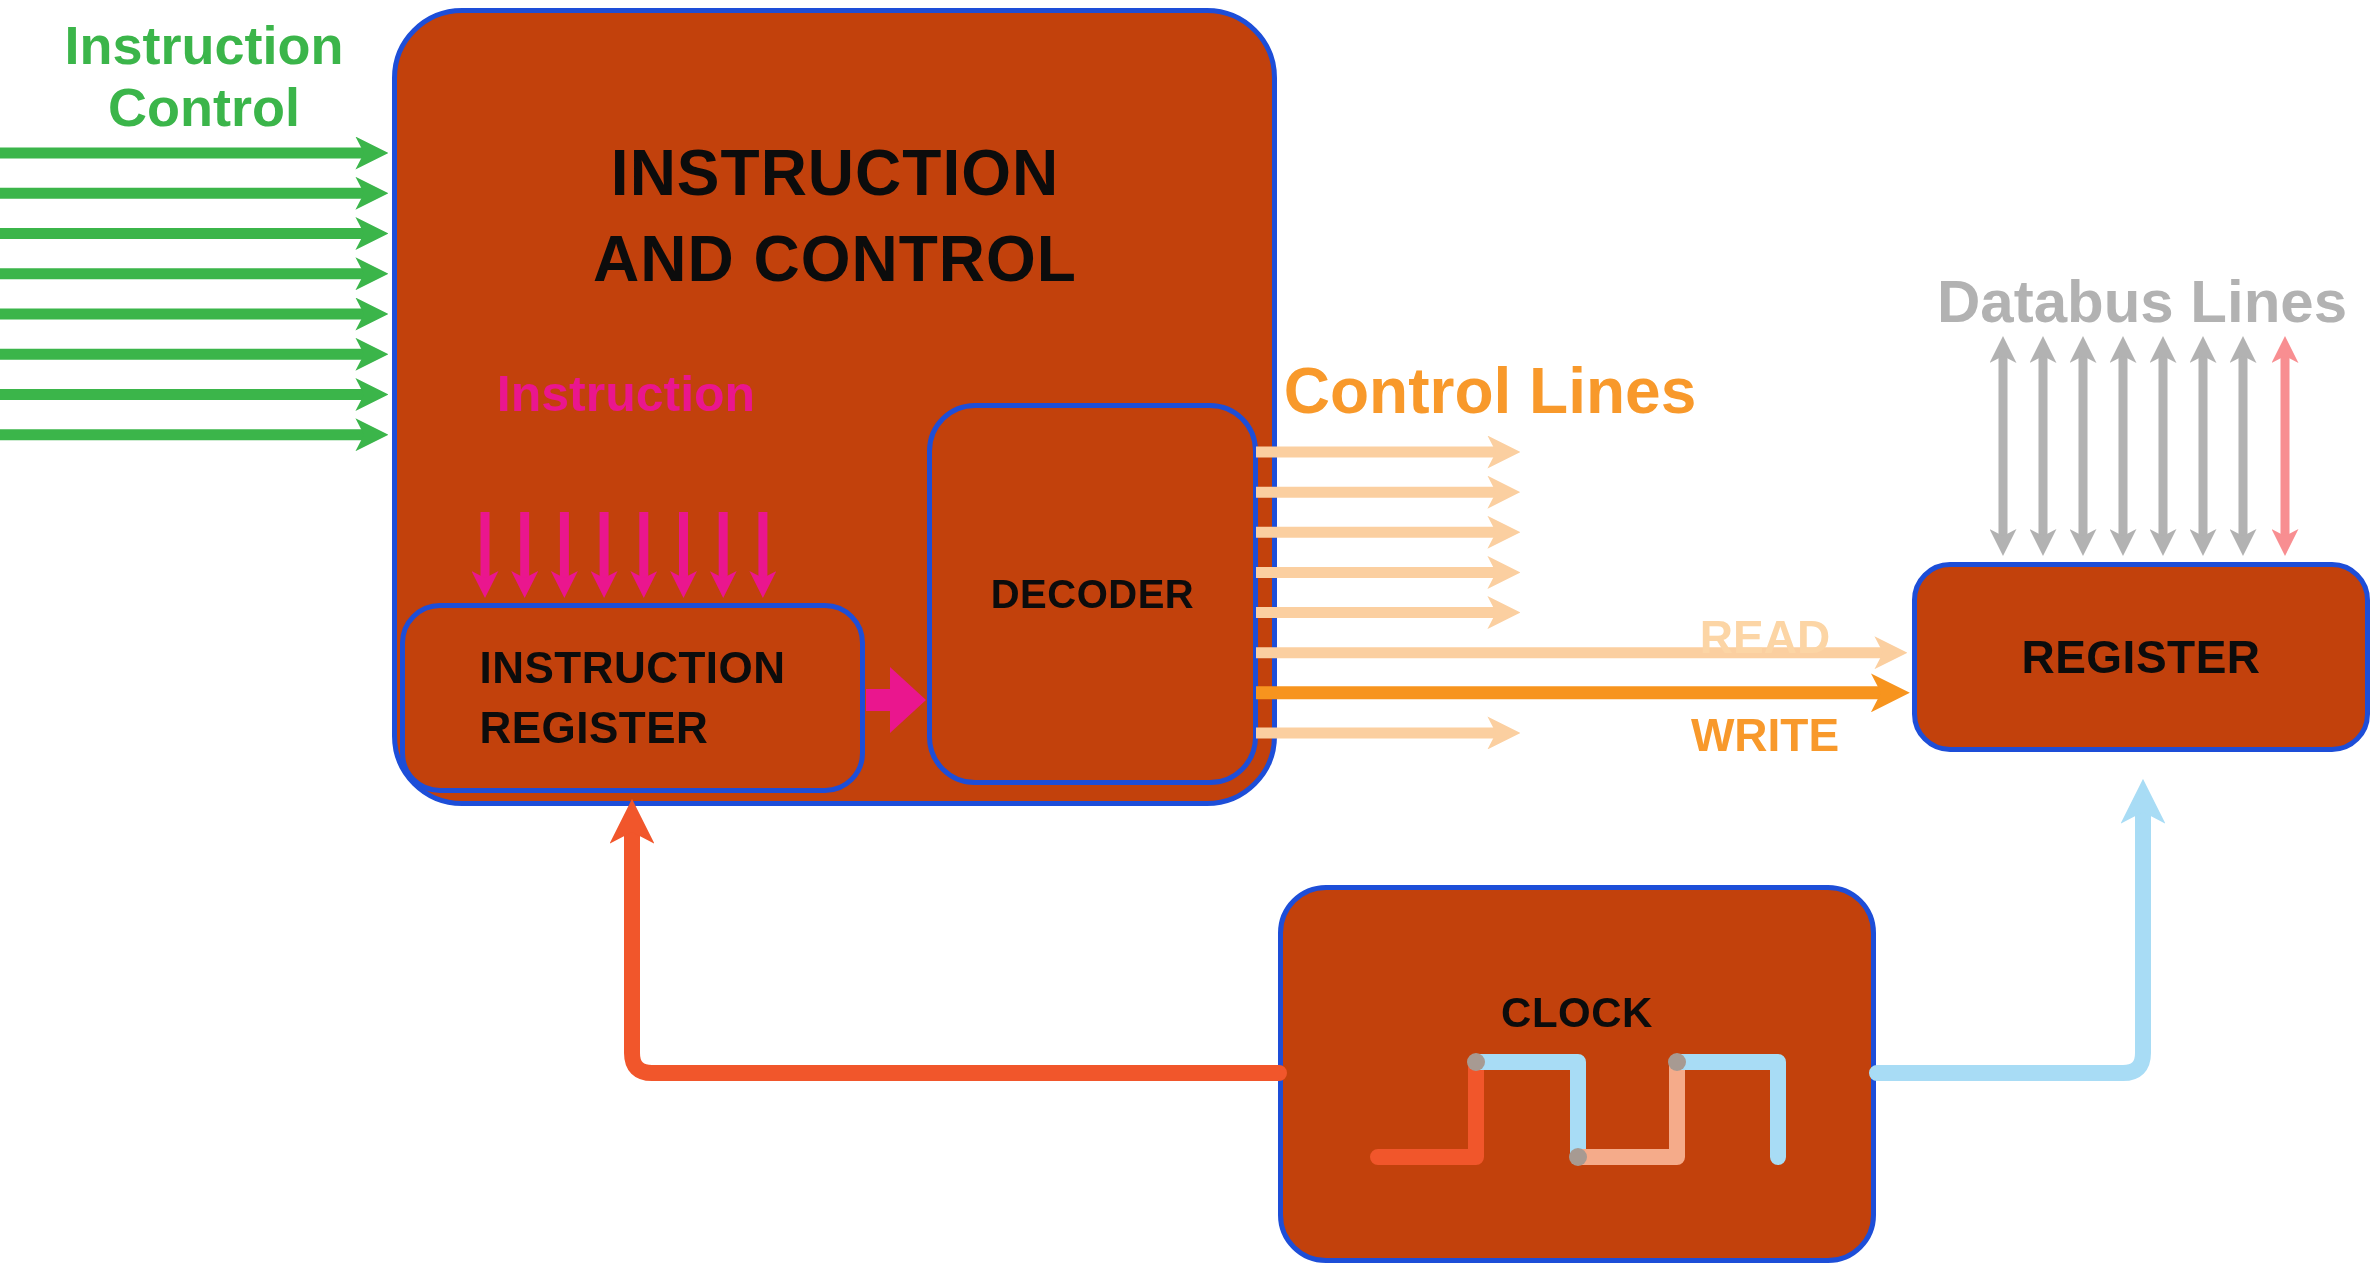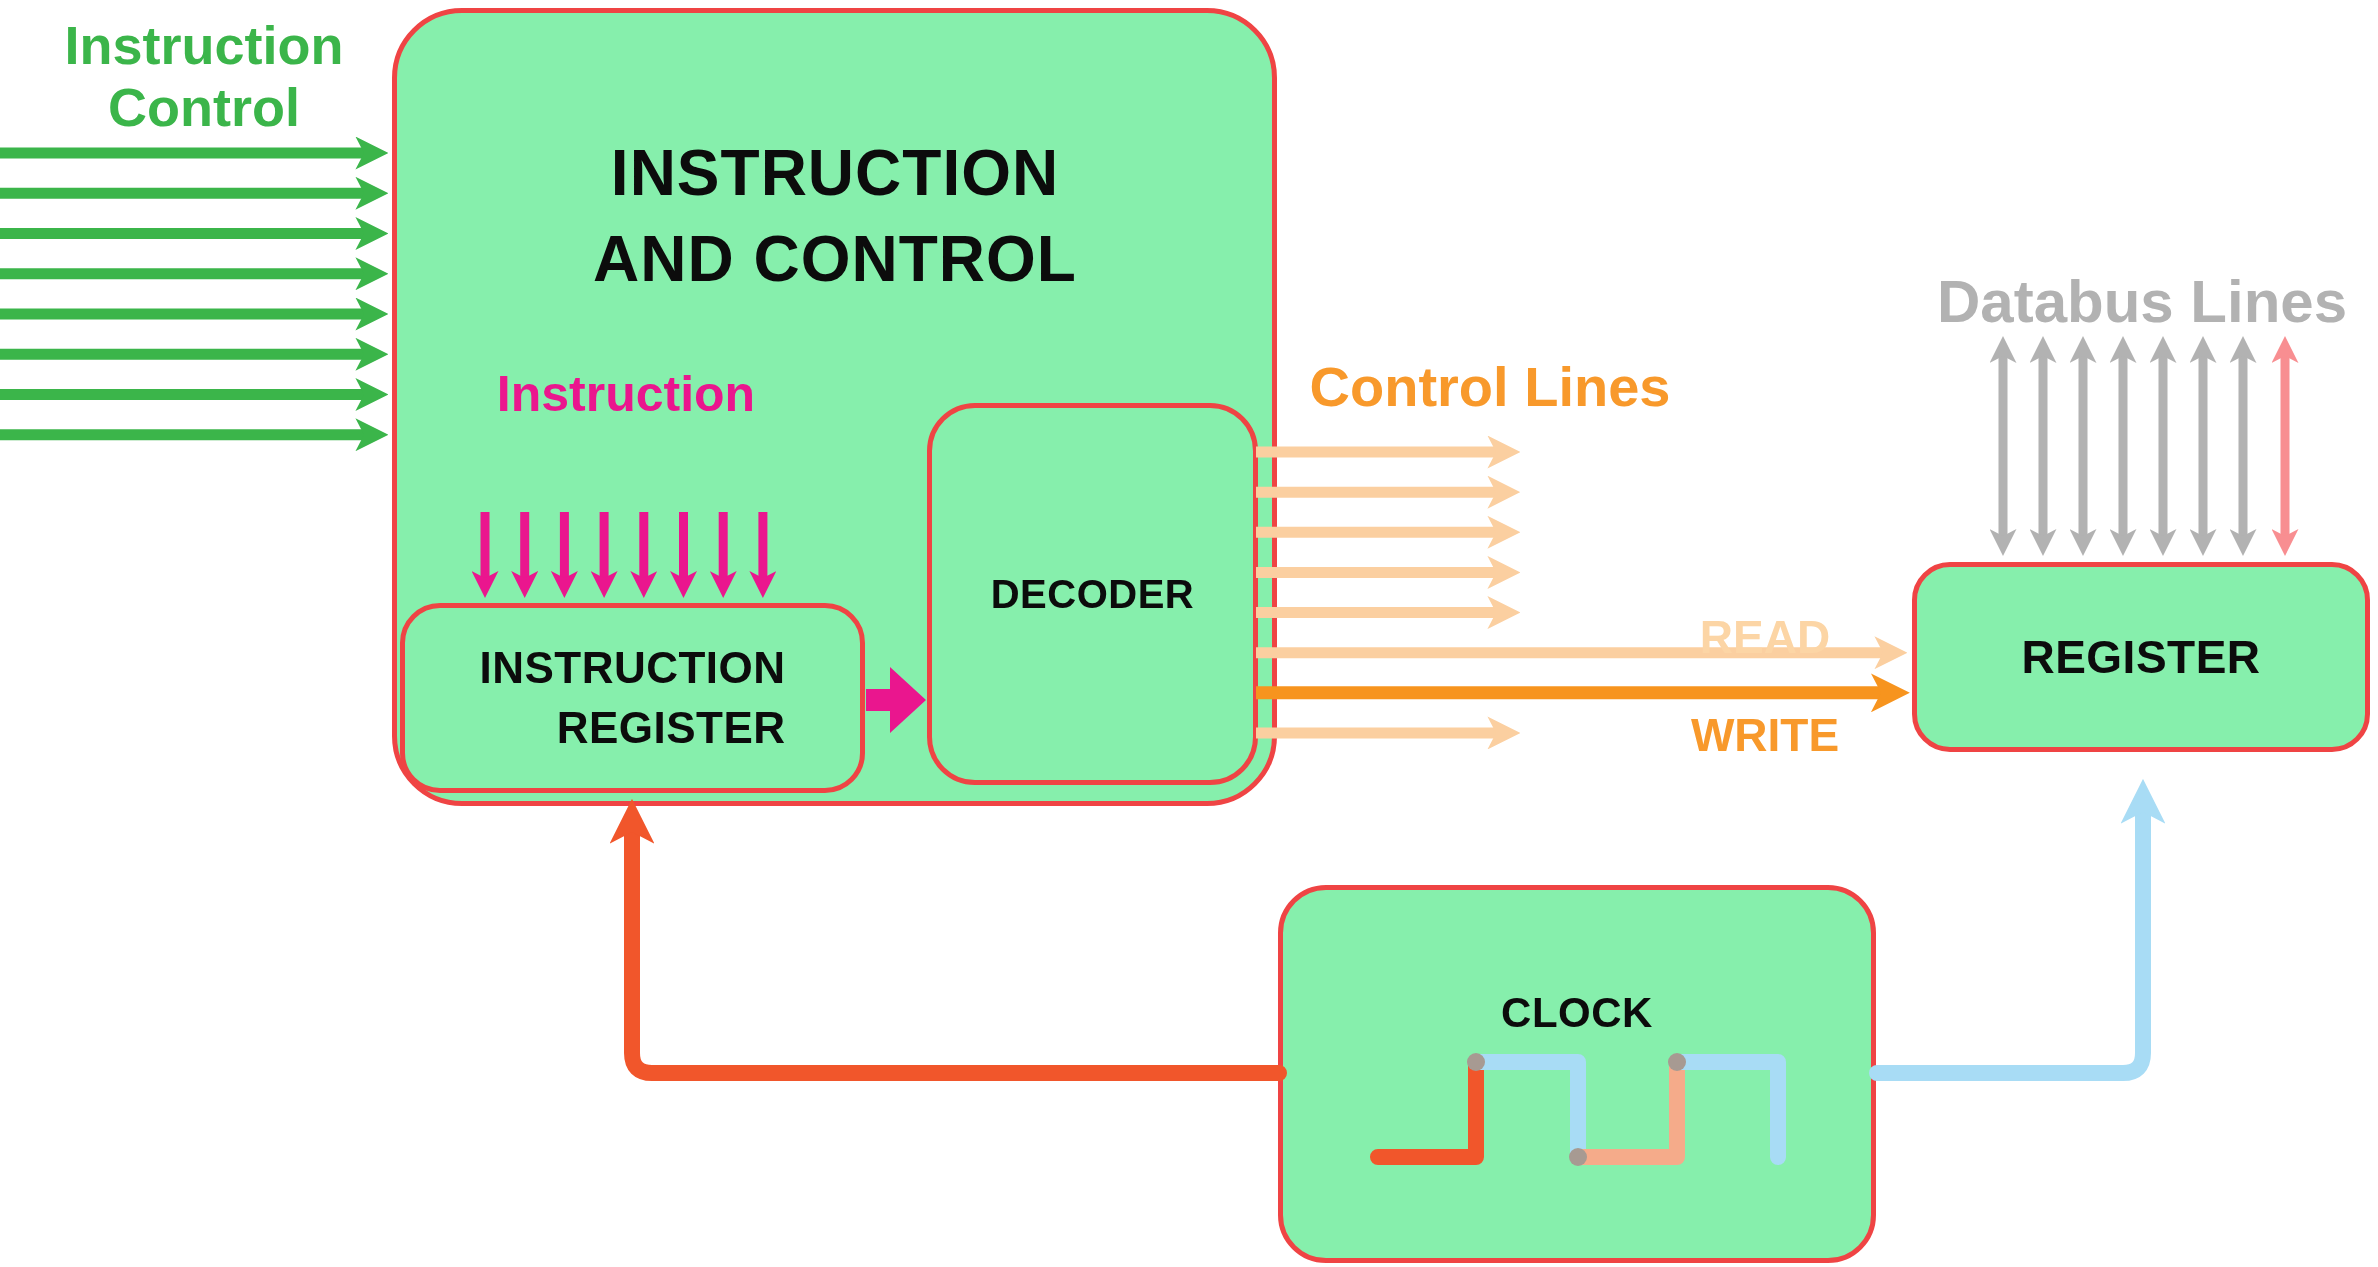--- a/index.html
+++ b/index.html
@@ -1,40 +1,40 @@
 <!DOCTYPE html>
 <html><head>
 <meta charset="utf-8">
 <style>
   html,body{margin:0;padding:0;background:#ffffff;}
   .stage{
     position:relative;width:2378px;height:1267px;background:#ffffff;overflow:hidden;
     font-family:"Liberation Sans",sans-serif;font-weight:bold;
   }
   .box{
-    position:absolute;background:#86efac;border:5px solid #ef4444;box-sizing:border-box;
-    display:flex;align-items:center;justify-content:center;text-align:right;z-index:1;
+    position:absolute;background:#c2410c;border:5px solid #1d4ed8;box-sizing:border-box;
+    display:flex;align-items:center;justify-content:center;text-align:left;z-index:1;
   }
   .box-label{font-weight:bold;color:#0c0c0c;letter-spacing:0.5px;}
   .box-label span{display:block;}
   .main-box{left:392px;top:8px;width:885px;height:798px;border-radius:70px;}
   .ir-box{left:400px;top:603px;width:465px;height:190px;border-radius:40px;font-size:44px;line-height:60px;}
   .decoder-box{left:927px;top:403px;width:331px;height:382px;border-radius:48px;font-size:40px;}
   .register-box{left:1912px;top:562px;width:458px;height:190px;border-radius:38px;font-size:46px;}
   .clock-box{left:1278px;top:885px;width:598px;height:378px;border-radius:48px;}
   #wires{position:absolute;left:0;top:0;width:2378px;height:1267px;z-index:2;pointer-events:none;}
   .label{
     position:absolute;z-index:3;text-align:center;transform:translateX(-50%);
     white-space:nowrap;font-weight:bold;
   }
   .label span{display:block;}
   .lbl-address{left:204px;top:14px;font-size:54px;line-height:62px;}
   .lbl-title{left:835px;top:130px;font-size:64px;line-height:86px;letter-spacing:1px;}
   .lbl-opcode{left:626px;top:366px;font-size:50px;line-height:57px;}
-  .lbl-control{left:1490px;top:354px;font-size:56px;}
+  .lbl-control{left:1490px;top:354px;font-size:64px;}
   .lbl-read{left:1765px;top:587px;font-size:46px;}
   .lbl-write{left:1765px;top:708px;font-size:46px;text-align:center;}
   .lbl-databus{left:2142px;top:267px;font-size:60px;}
   .lbl-clock{left:1577px;top:989px;font-size:42px;letter-spacing:0.5px;}
 </style>
 </head>
 <body>
 
 <div class="stage">
 

